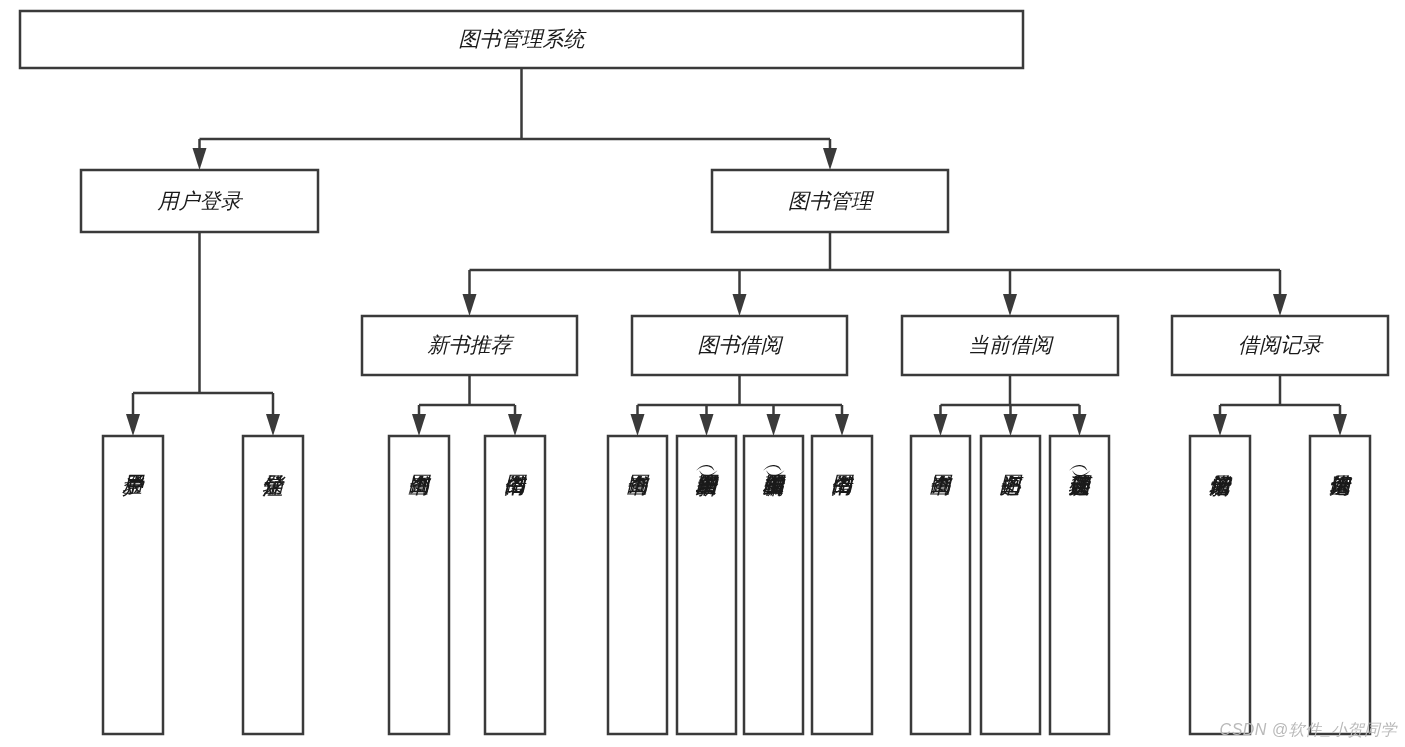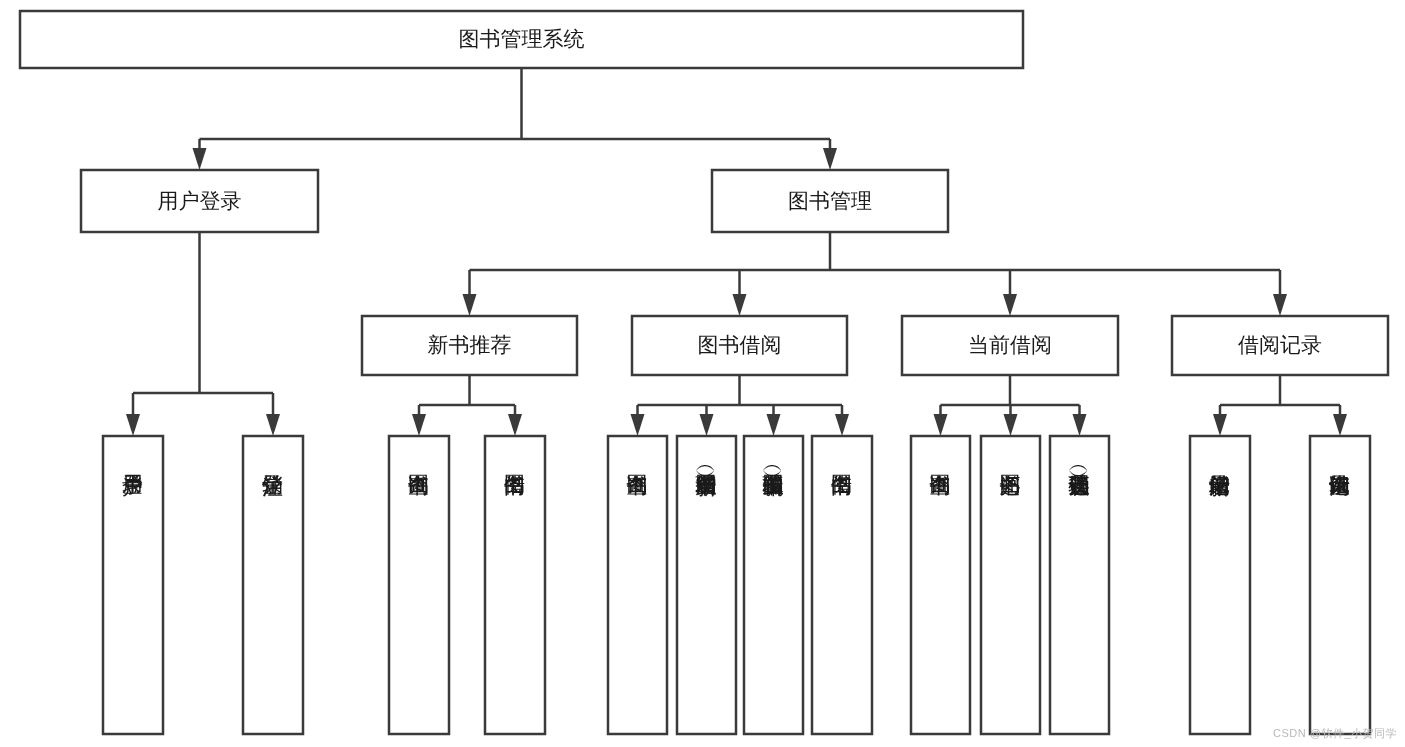--- a/index.html
+++ b/index.html
@@ -13,20 +13,21 @@
     font-family: "Liberation Sans", "DejaVu Sans", sans-serif;
     overflow: hidden;
     position: relative;
   }
   #diagram-root {
     position: absolute;
     left: 0;
     top: 0;
     width: 1405px;
     height: 747px;
+    font-style: italic;
   }
   svg.diagram {
     display: block;
     width: 1405px;
     height: 747px;
   }
   .node-box {
     fill: #ffffff;
     stroke: #3a3a3a;
     stroke-width: 2.5;
@@ -54,21 +55,21 @@
     fill: #1a1a1a;
     writing-mode: vertical-rl;
     text-orientation: upright;
     text-anchor: middle;
   }
   .watermark {
     position: absolute;
     right: 8px;
     bottom: 6px;
     font-family: "Liberation Sans", "DejaVu Sans", sans-serif;
-    font-size: 11px;
+    font-size: 16px;
     color: #b9b9b9;
     letter-spacing: 0.5px;
     white-space: nowrap;
     pointer-events: none;
   }
 </style>
 </head>
 <body>
 
 <div id="diagram-root">

